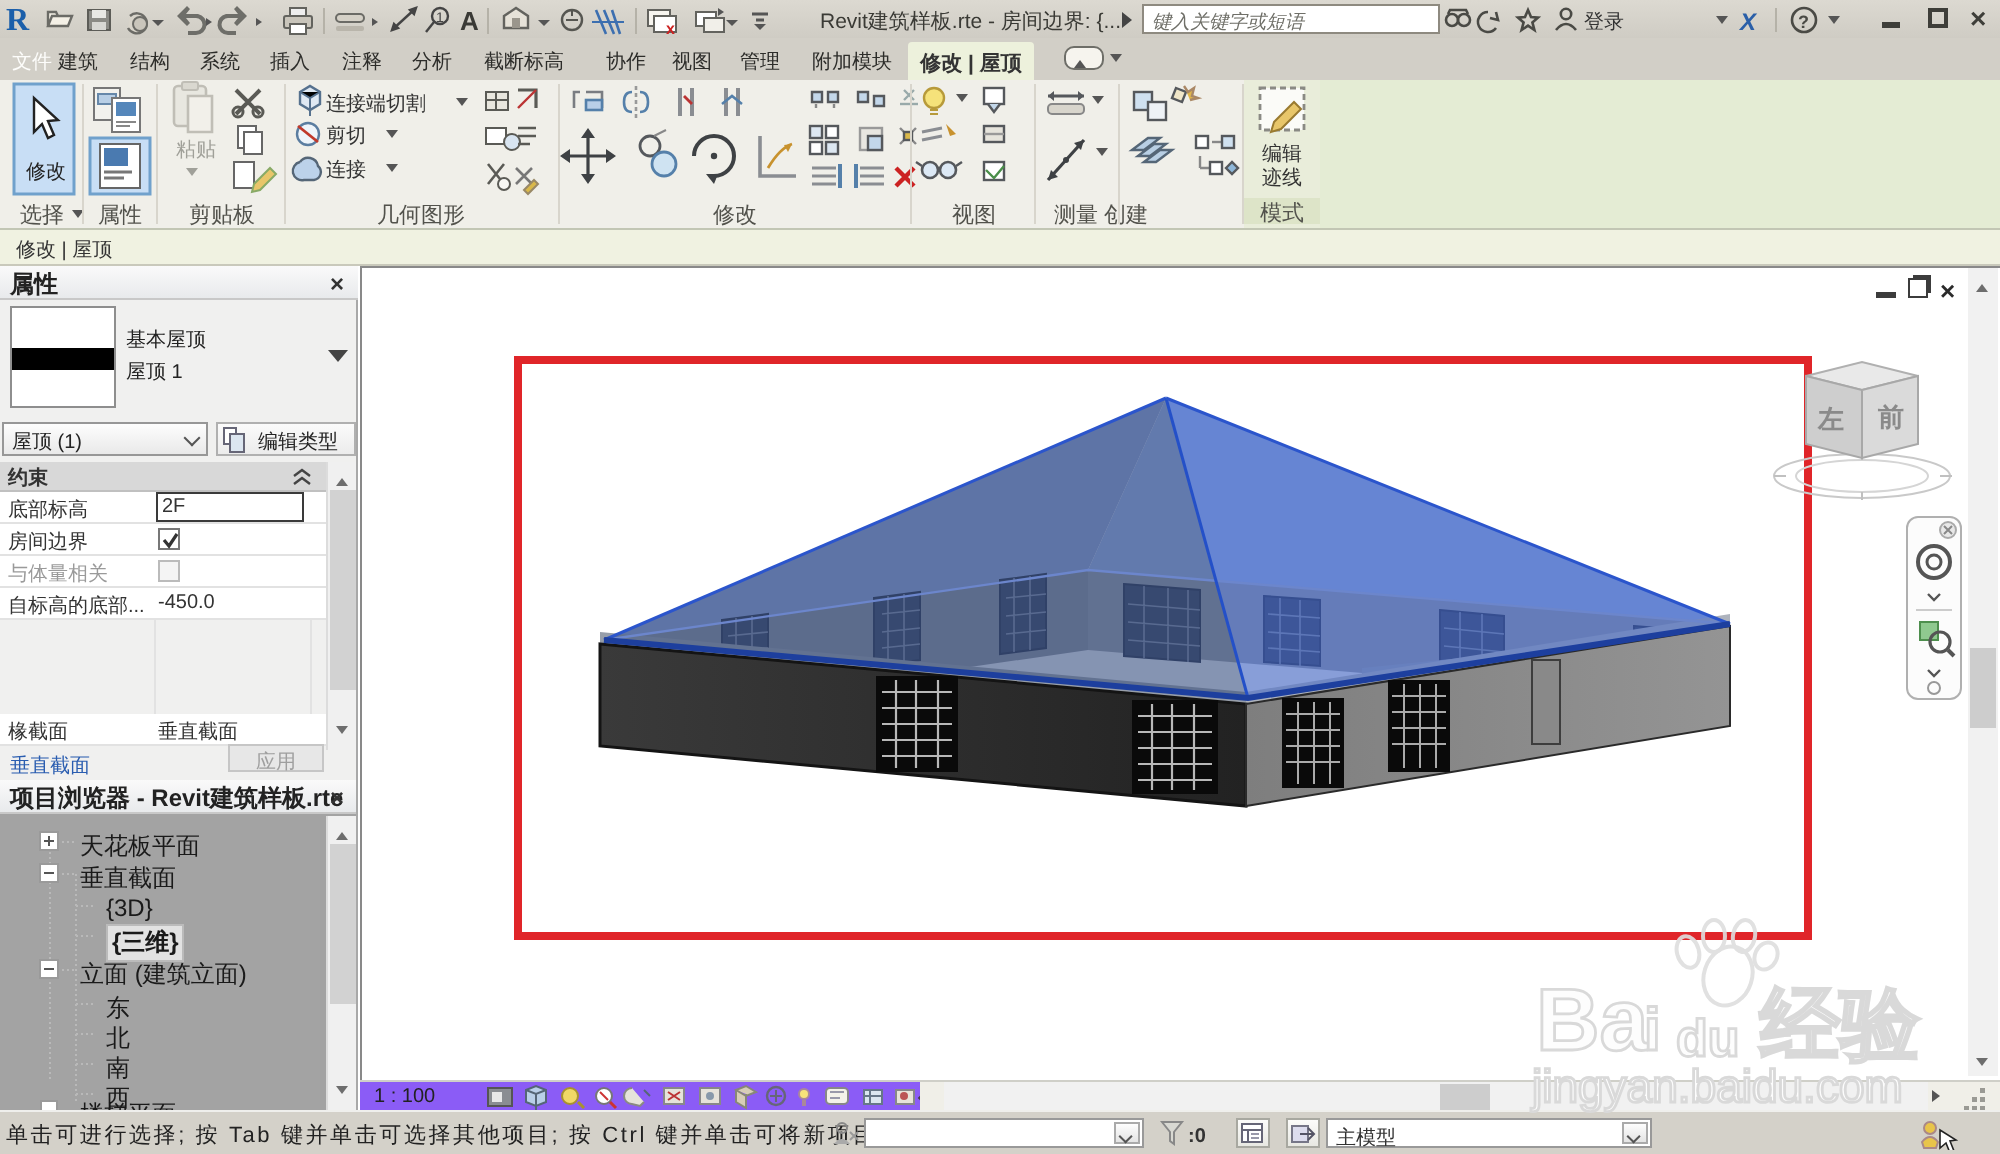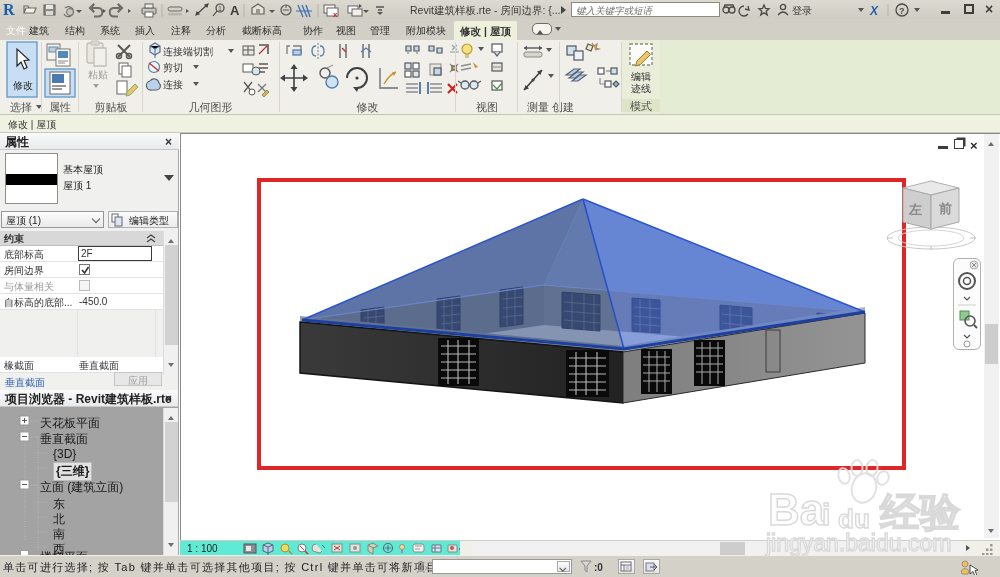--- a/index.html
+++ b/index.html
@@ -26,21 +26,21 @@
 
 .prow{position:absolute;left:0;width:163px;height:16px;border-bottom:1px solid #e2e2e2;background:#fff}
 .prow .lbl{position:absolute;left:4px;top:2px;color:#333}
 .prow .val{position:absolute;left:79px;top:2px;color:#333}
 .grp{position:absolute;left:0;width:163px;height:15px;background:#d8d8d8;border-bottom:1px solid #c0c0c0;font-weight:bold;color:#333;padding:1px 4px 0 4px}
 .sb{position:absolute;background:#f0f0f0;border-left:1px solid #dcdcdc}
 
 .titem{position:absolute;font-size:12px;color:#1a1a1a;white-space:nowrap}
 
 #canvas{left:180px;top:133px;width:820px;height:422px;background:#fff;border-left:1px solid #898989;border-top:1px solid #898989}
-#vcb{left:180px;top:540px;width:280px;height:15px;background:#5eead4;border-top:1px solid #cfcfc8}
+#vcb{left:180px;top:540px;width:280px;height:15px;background:#8b5cf6;border-top:1px solid #cfcfc8}
 #hscroll{left:460px;top:540px;width:540px;height:15px;background:#f0efe8;border-top:1px solid #cfcfc8}
 #statusbar{left:0;top:555px;width:1000px;height:22px;background:#d4d1c9;border-top:1px solid #efefec}
 
 #wm{left:500px;top:440px;width:500px;height:120px;pointer-events:none;z-index:50}
 </style>
 </head>
 <body>
 <div class="abs" id="titlebar">
   <svg class="abs" style="left:0;top:0" width="440" height="19" viewBox="0 0 440 19">
 
@@ -622,20 +622,26 @@
         <path d="M2,5 h10 M5,5 v6" stroke="#667"></path>
         <path d="M6.5,7 h4 M6.5,9 h4" stroke="#99a"></path>
       </svg>
   </div>
   <div class="abs" style="left:643px;top:3px;width:17px;height:15px;background:linear-gradient(#fcfcfa,#e8e8e2);border:1px solid #a8a8a0">
     <svg width="15" height="13">
         <rect x="2" y="3" width="8" height="8" fill="#dde" stroke="#778"></rect>
         <path d="M6,7 h7 m-3,-3 l3,3 -3,3" stroke="#556" fill="none"></path>
       </svg>
   </div>
+  <div class="abs" style="left:663px;top:3px;width:163px;height:15px;background:#fff;border:1px solid #999">
+    <span style="position:absolute;left:4px;top:2px;font-size:10px;color:#333">主模型</span>
+    <div class="abs" style="right:1px;top:1px;width:13px;height:11px;background:linear-gradient(#fdfdfd,#e4e4e4);border:1px solid #aaa">
+        <div class="abs" style="left:3px;top:4px;width:5px;height:5px;border-right:1.5px solid #555;border-bottom:1.5px solid #555;transform:rotate(45deg);transform-origin:50% 30%"></div>
+      </div>
+  </div>
   <svg class="abs" style="left:958px;top:3px" width="22" height="16">
       <circle cx="7" cy="5" r="3" fill="#e8c44a" stroke="#a88"></circle>
       <path d="M3,12 q4,-5 8,0 l-1,3 h-6 z" fill="#e8c44a" stroke="#a88"></path>
       <path d="M12,6 l0,9 3,-2.5 2,5 2,-1 -2,-5 3,-0.5 z" fill="#fff" stroke="#222" stroke-width="0.8"></path>
     </svg>
 </div>
 
 <div class="abs" id="wm">
   <svg width="500" height="120" viewBox="0 0 500 120">
     <g fill="none" stroke="#dedede" stroke-width="2" opacity="0.9">

